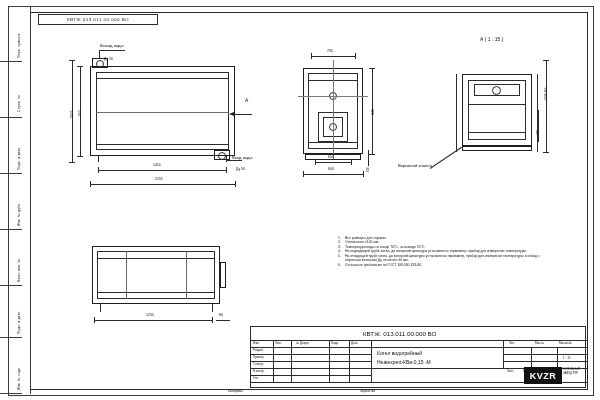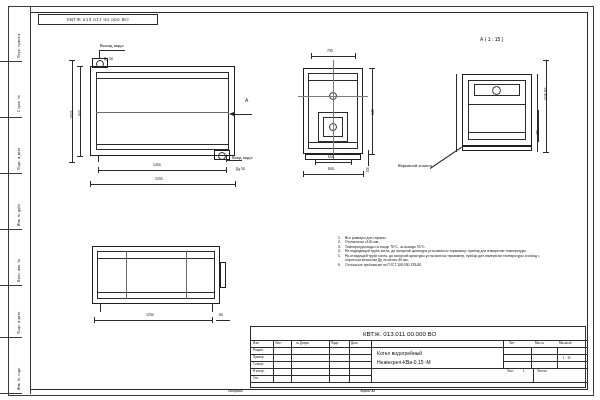--- a/index.html
+++ b/index.html
@@ -253,18 +253,25 @@
 
     <span class="t xs" style="left:258px;top:14.5px;">Лит.</span>
     <span class="t xs" style="left:284px;top:14.5px;">Масса</span>
     <span class="t xs" style="left:308px;top:14.5px;">Масштаб</span>
     <span class="t xs" style="left:312px;top:30px;">1 : 15</span>
 
     <span class="t xs" style="left:256px;top:42.5px;">Лист</span>
     <span class="t xs" style="left:272px;top:42.5px;">1</span>
     <span class="t xs" style="left:286px;top:42.5px;">Листов</span>
 
+    <div class="logo">
+      <div class="logo-main">KVZR</div>
+      <div class="logo-sub">
+        <div>КОТЕЛЬНЫЙ</div>
+        <div>ЗАВОД РЗР</div>
+      </div>
+    </div>
   </div>
 
   <span class="t xs" style="left:228px;top:390px;">Копировал</span>
   <span class="t xs" style="left:360px;top:390px;">Формат А3</span>
 
 </div>
 
 </body></html>

